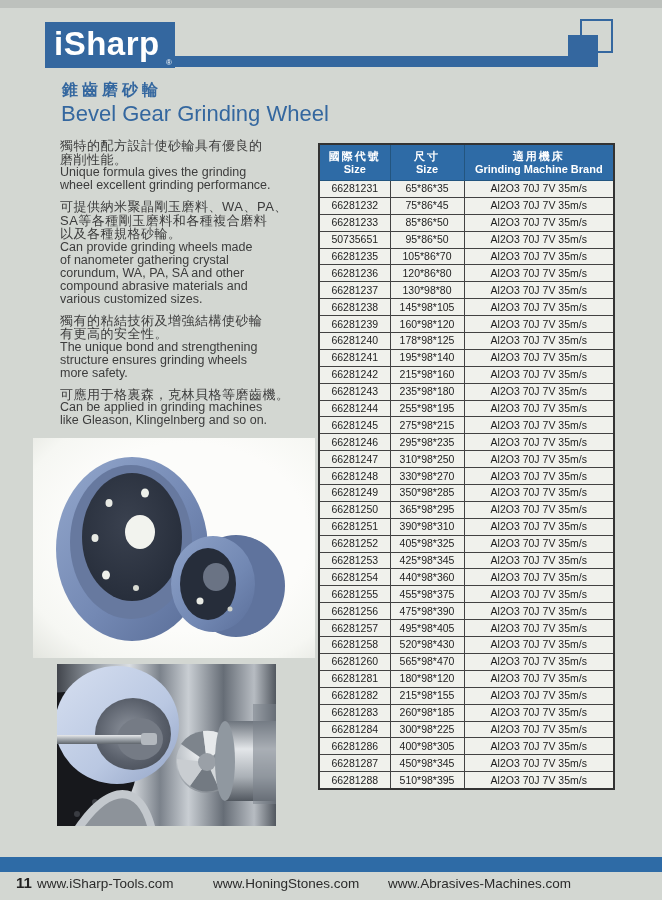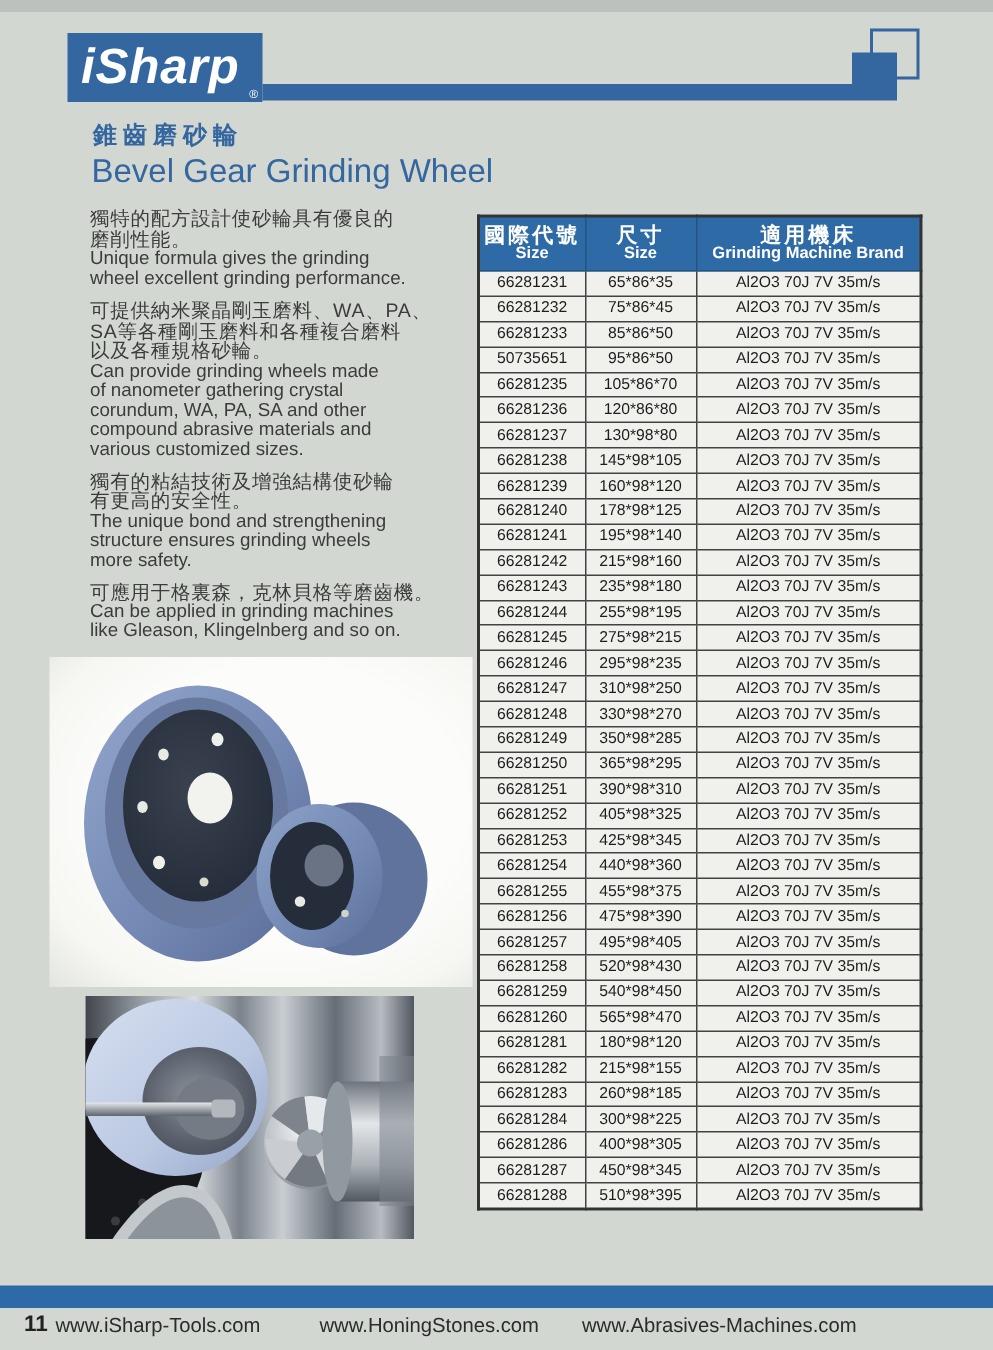--- a/index.html
+++ b/index.html
@@ -6,21 +6,21 @@
   body{
     width:662px;height:900px;position:relative;overflow:hidden;
     background:#d3d7d2;
     font-family:"Liberation Sans","DejaVu Sans",sans-serif;
     -webkit-font-smoothing:antialiased;
   }
   .top-edge{position:absolute;left:0;top:0;width:662px;height:8px;background:#bdc1bd;}
 
   
   .logo-box{position:absolute;left:45px;top:22px;width:130px;height:46px;background:#34679f;}
-  .logo-text{color:#ffffff;font-weight:bold;font-size:33px;line-height:44px;padding-left:9px;letter-spacing:.5px;font-style:italic;}
+  .logo-text{color:#ffffff;font-weight:bold;font-size:33px;line-height:44px;padding-left:9px;letter-spacing:.5px;}
   .logo-reg{position:absolute;right:3px;bottom:1px;color:#ffffff;font-size:8px;font-weight:normal;}
   .header-bar{position:absolute;left:175px;top:56px;width:423px;height:11px;background:#34679f;}
   .sq-outline{position:absolute;left:580px;top:19px;width:29px;height:30px;border:2px solid #34679f;background:transparent;}
   .sq-filled{position:absolute;left:568px;top:35px;width:30px;height:28px;background:#34679f;}
 
   .title-zh{position:absolute;left:62px;top:80px;font-size:16px;font-weight:bold;color:#34679f;letter-spacing:4px;}
   .title-en{position:absolute;left:61px;top:101px;font-size:22px;color:#34679f;}
 
   
   .desc{position:absolute;left:60px;top:139px;width:264px;color:#3c3c3c;}
@@ -31,21 +31,21 @@
   
   .photo1{position:absolute;left:33px;top:438px;width:282px;height:220px;
     background:radial-gradient(ellipse at 55% 45%,#fcfcfa 55%,#f6f7f3 80%,#e3e5df 100%);}
   .photo2{position:absolute;left:57px;top:664px;width:219px;height:162px;background:#888e96;}
   .photo1 svg,.photo2 svg{display:block;width:100%;height:100%;}
 
   
   .table-wrap{position:absolute;left:318px;top:143px;width:295px;}
   table.spec{border-collapse:collapse;width:295px;table-layout:fixed;background:#f0f1ec;border:2px solid #333333;}
   table.spec th{background:#2e6ba6;border:1px solid #23557f;padding:0;height:35px;vertical-align:middle;}
-  th .h-zh{color:#fff;font-size:14px;font-weight:bold;letter-spacing:2px;line-height:13px;}
+  th .h-zh{color:#fff;font-size:11px;font-weight:bold;letter-spacing:2px;line-height:13px;}
   th .h-en{color:#fff;font-size:11px;font-weight:bold;line-height:13px;}
   table.spec td{border:1px solid #424242;height:15.9px;padding:0;text-align:center;
     font-size:10.5px;color:#1d1d1d;vertical-align:middle;line-height:11px;}
 
   
   .footer-bar{position:absolute;left:0;top:857px;width:662px;height:15px;background:#2e6ba6;}
   .page-num{position:absolute;left:16px;top:874px;font-size:15px;font-weight:bold;color:#222222;}
   .flink{position:absolute;top:876px;font-size:13.5px;color:#2b2b2b;}
   .flink1{left:37px;}
   .flink2{left:213px;}
@@ -398,25 +398,20 @@
           <td>495*98*405</td>
           <td>Al2O3 70J 7V 35m/s</td>
         </tr>
 
         <tr>
           <td>66281258</td>
           <td>520*98*430</td>
           <td>Al2O3 70J 7V 35m/s</td>
         </tr>
 
-        <tr>
-          <td>66281259</td>
-          <td>540*98*450</td>
-          <td>Al2O3 70J 7V 35m/s</td>
-        </tr>
 
         <tr>
           <td>66281260</td>
           <td>565*98*470</td>
           <td>Al2O3 70J 7V 35m/s</td>
         </tr>
 
         <tr>
           <td>66281281</td>
           <td>180*98*120</td>

